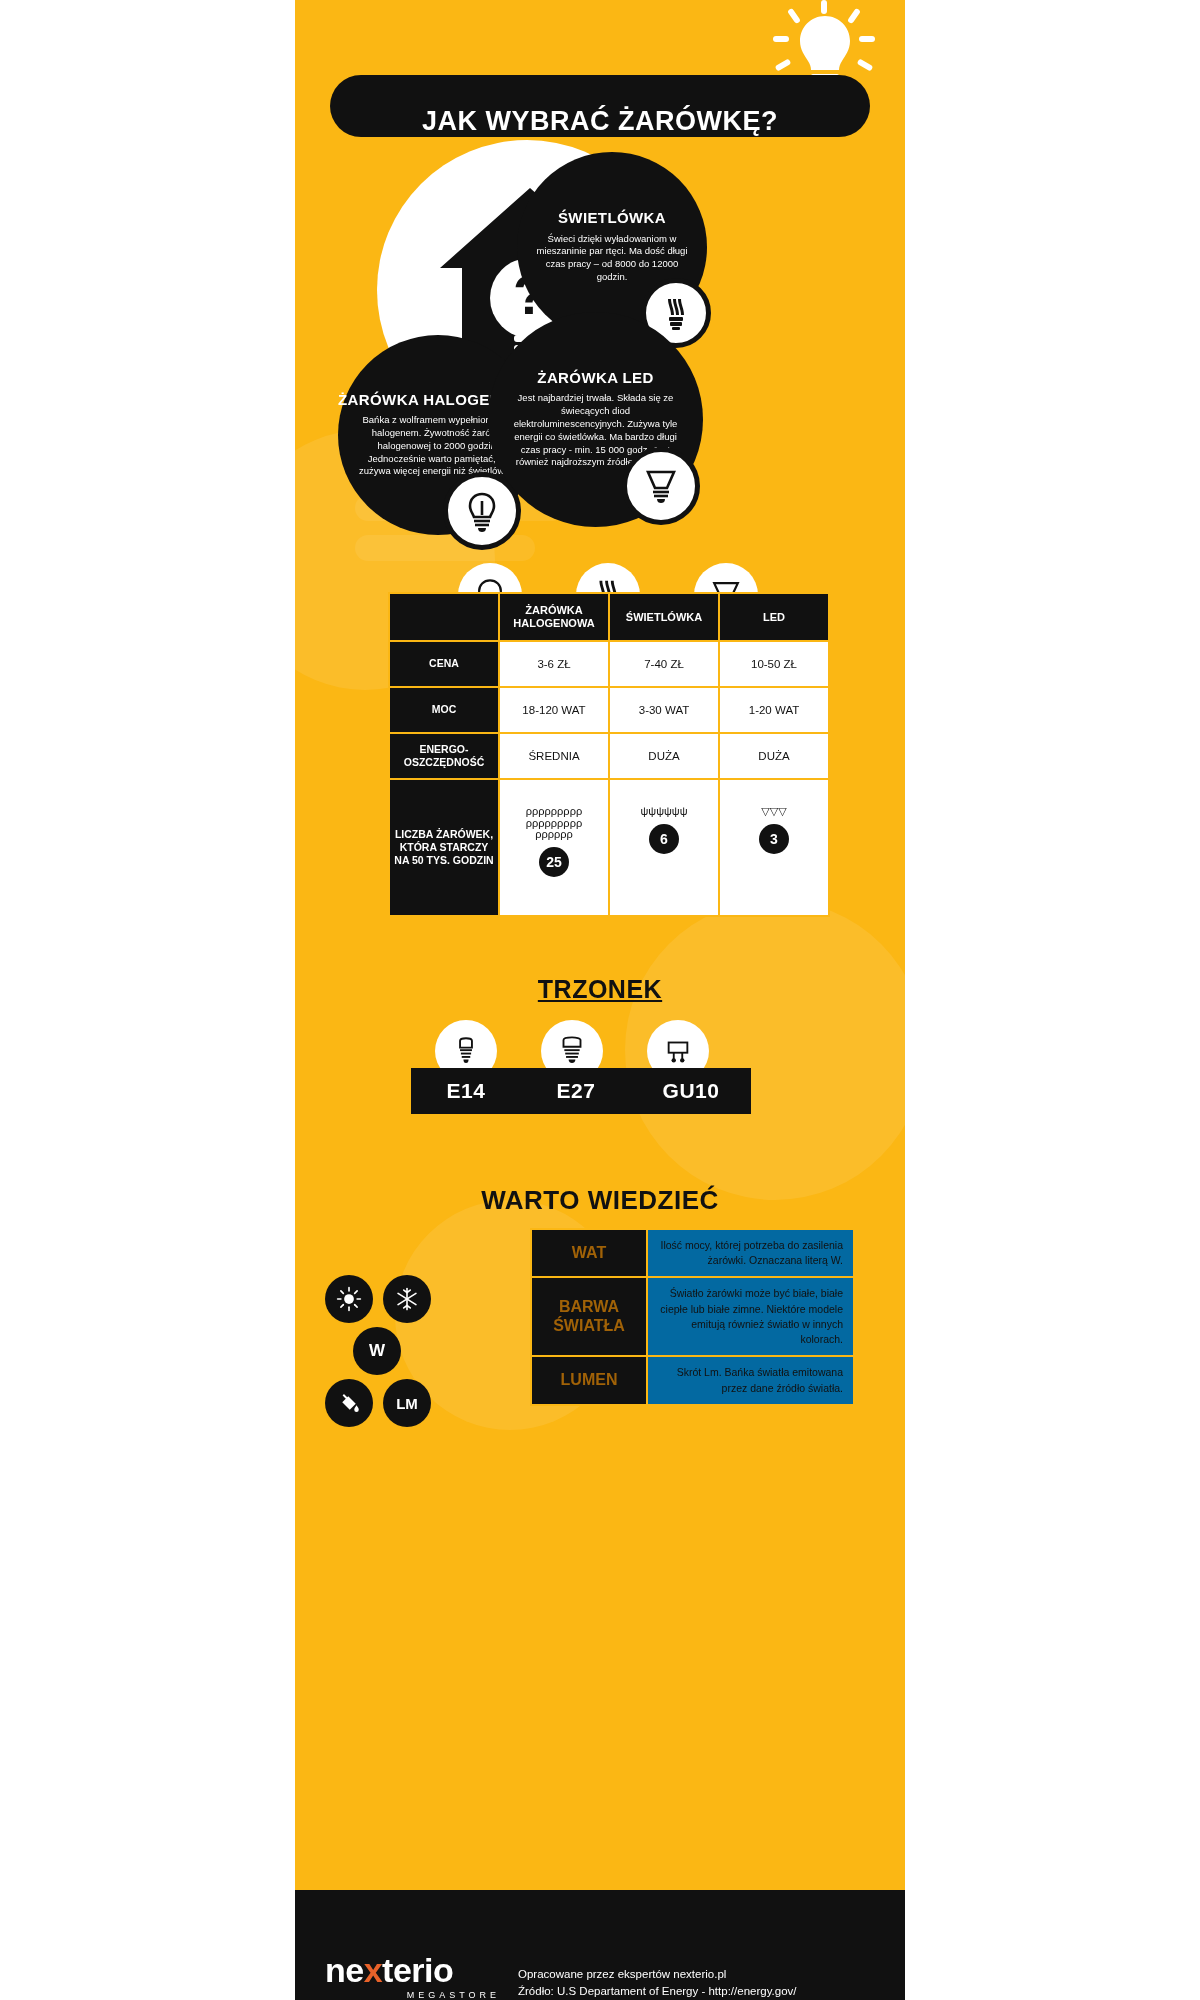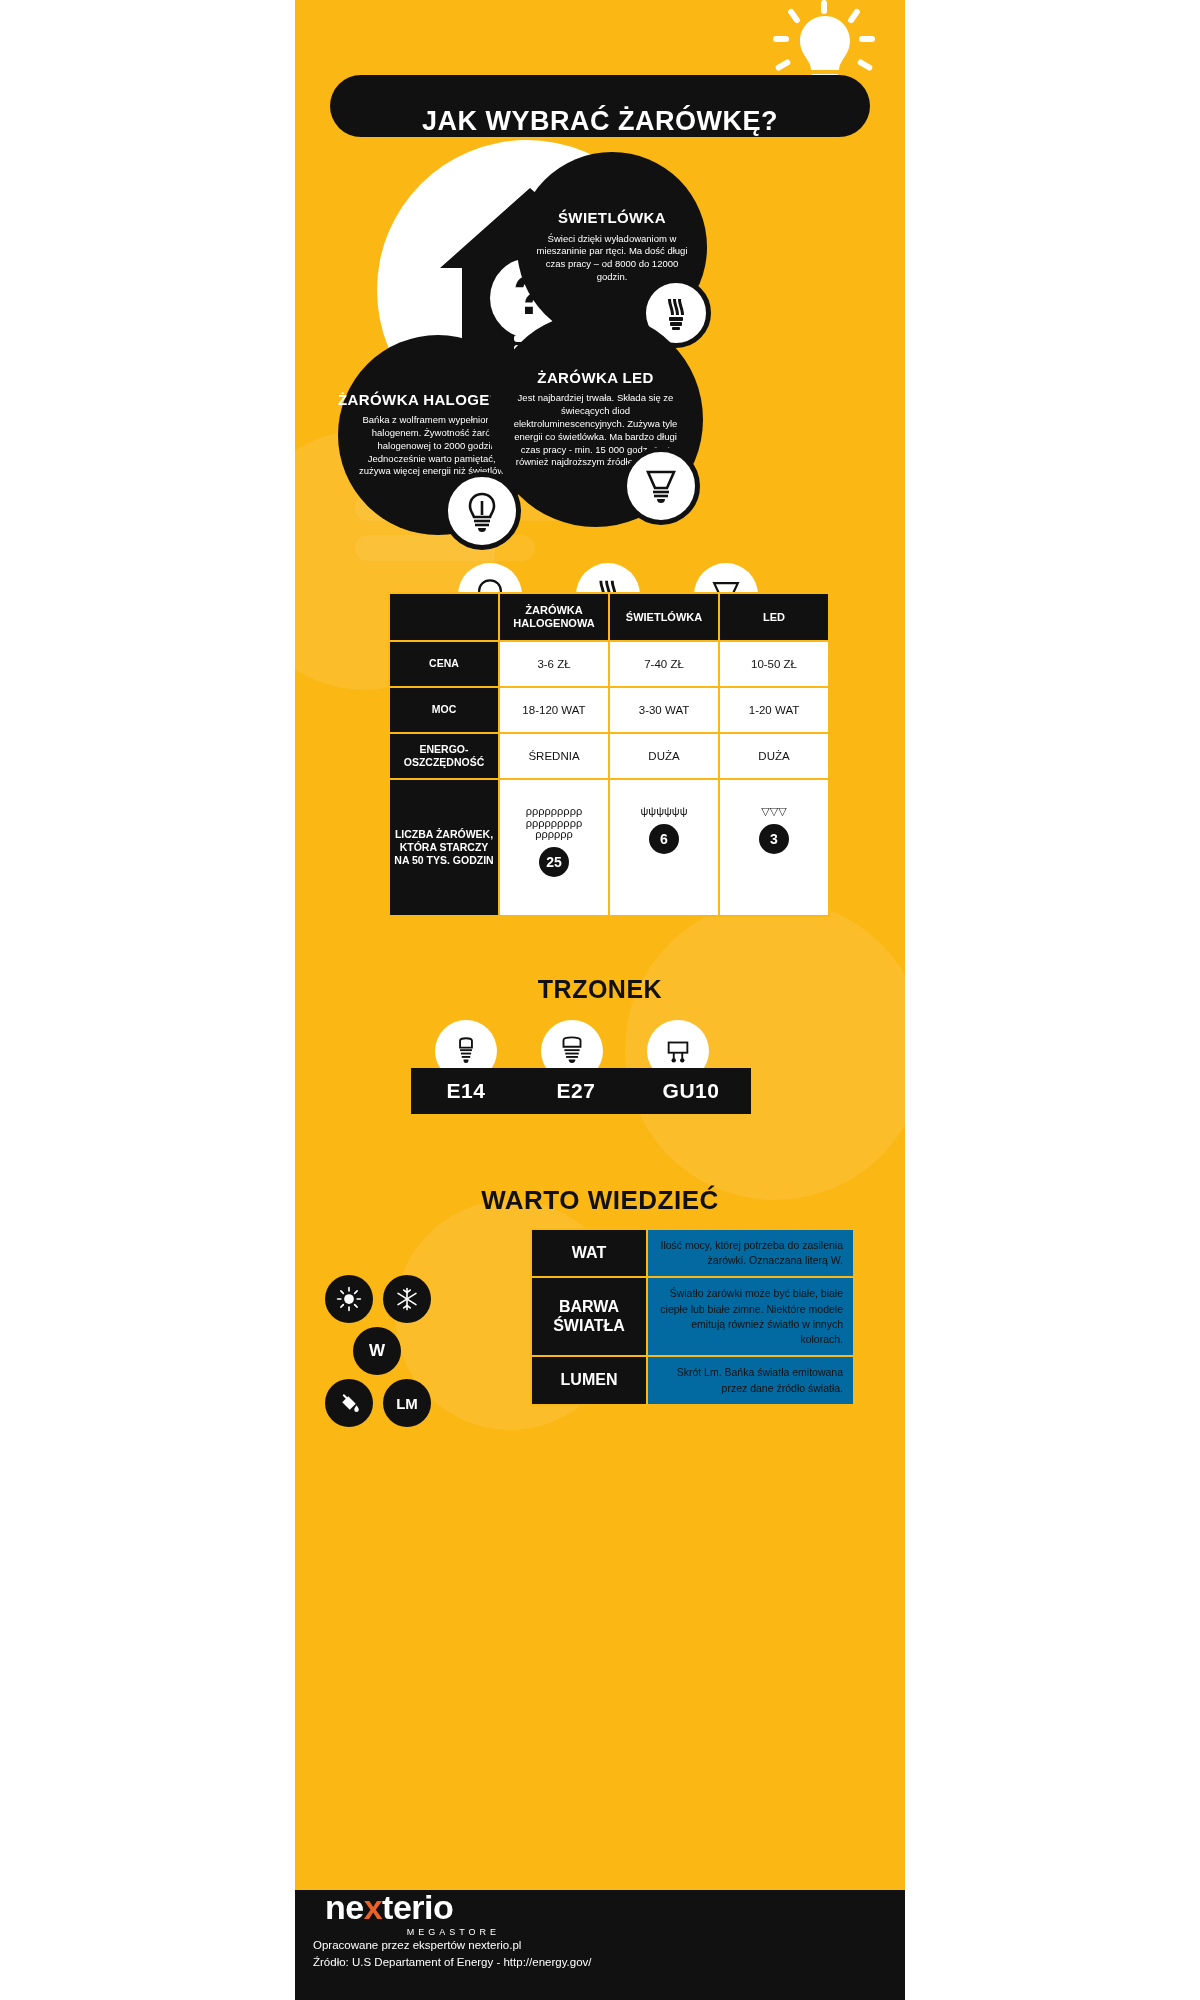--- a/index.html
+++ b/index.html
@@ -204,21 +204,21 @@
   
   .section-title {
     position: absolute;
     width: 610px;
     text-align: center;
     font-size: 25px;
     font-weight: bold;
     color: #111111;
     letter-spacing: 0.5px;
   }
-  .trzonek-title { top: 975px; }
+  .trzonek-title { top: 975px; text-decoration: underline; }
   .socket-circle {
     position: absolute;
     width: 62px; height: 62px;
     background: #ffffff;
     border-radius: 50%;
     display: flex; align-items: center; justify-content: center;
   }
   .socket-box {
     position: absolute;
     height: 46px;
@@ -234,21 +234,21 @@
   .warto-table {
     position: absolute;
     left: 235px;
     top: 1228px;
     width: 325px;
     border-collapse: collapse;
     table-layout: fixed;
   }
   .warto-table th {
     background: #111111;
-    color: #ffffff;
+    color: #a16207;
     width: 112px;
     font-size: 16px;
     font-weight: bold;
     text-align: center;
     line-height: 1.15;
     border: 2px solid #fbb714;
   }
   .warto-table td {
     background: #0369a1;
     color: #111111;
@@ -279,22 +279,21 @@
 
   
   .footer {
     position: absolute;
     left: 0;
     bottom: 0;
     width: 610px;
     height: 110px;
     background: #111111;
     display: flex;
-    align-items: flex-start;
-    flex-direction: column;
+    align-items: flex-end;
   }
   .logo {
     margin-left: 30px;
     width: 175px;
     line-height: 1;
   }
   .logo .word {
     font-size: 34px;
     font-weight: bold;
     color: #ffffff;

